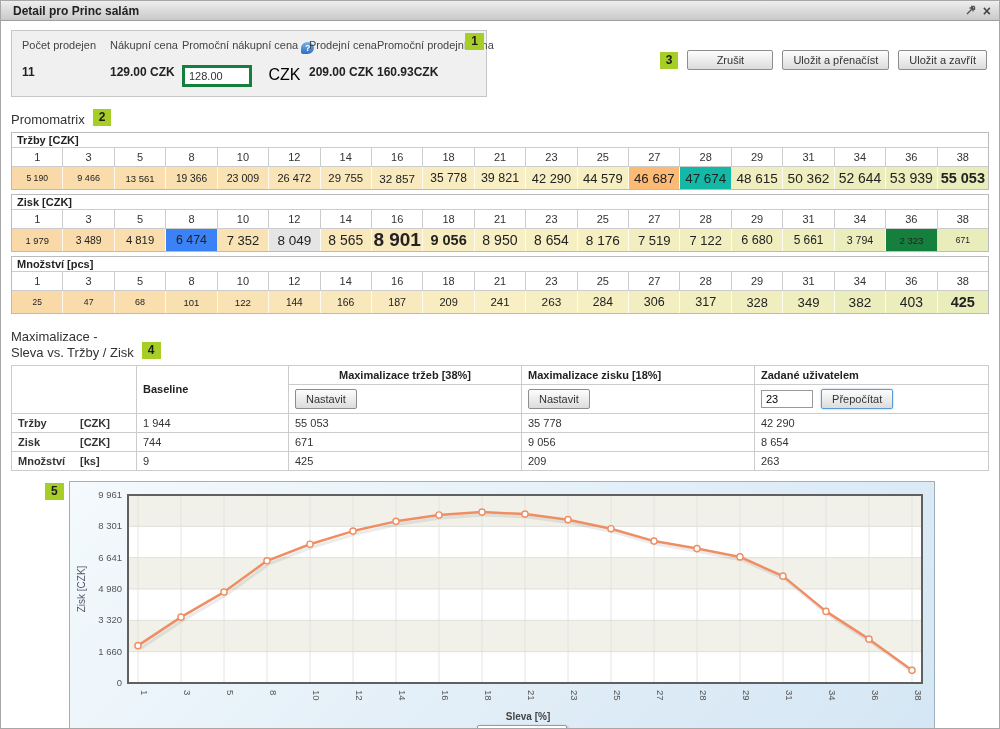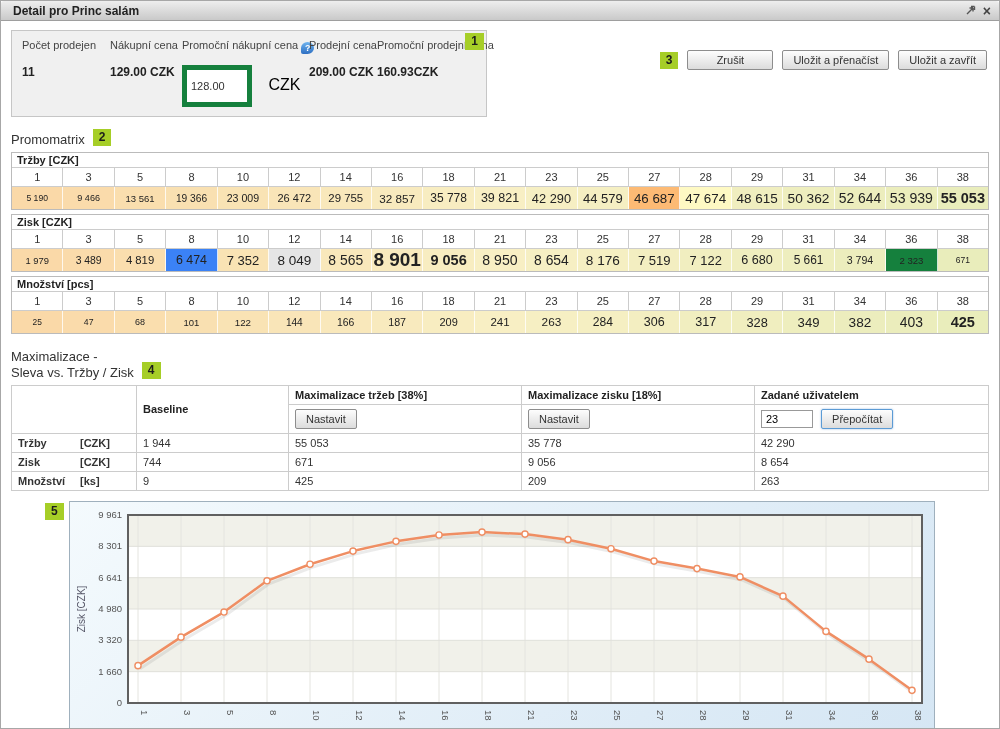--- a/index.html
+++ b/index.html
@@ -25,21 +25,21 @@
   
   .summary { position:relative; width:476px; background:#f0f0f0; border:1px solid #c6c6c6;
     padding:8px 10px 9px 10px; display:grid;
     grid-template-columns:88px 72px 127px 68px auto; grid-row-gap:11px; }
   .summary .lab { font-size:11px; color:#444; white-space:nowrap; }
   .summary .val { font-size:12px; font-weight:bold; color:#222; white-space:nowrap; }
   .summary .badge { position:absolute; top:2px; right:2px; }
   .help-icon { display:inline-block; width:13px; height:12px; border-radius:50% 50% 50% 2px;
     background:linear-gradient(#6fb4ef,#2e6fc2); color:#fff; font-size:9px; font-weight:bold;
     text-align:center; line-height:12px; vertical-align:-2px; margin-left:3px; }
-  .summary input { width:70px; font-size:11px; padding:10px 4px; border:5px solid #15803d;
+  .summary input { width:70px; font-size:11px; padding:2px 4px; border:3px solid #15803d;
     font-family:"Liberation Sans",sans-serif; color:#333; }
   .cur-suffix { font-size:16px; font-weight:normal; margin-left:12px; }
 
   
   .toolbar { position:absolute; top:29px; right:12px; display:flex; gap:9px; align-items:center; }
   .btn { font-size:11px; color:#333; padding:3px 10px; border:1px solid #8d8d8d;
     background:linear-gradient(#fdfdfd,#dcdcdc); border-radius:2px; cursor:pointer;
     font-family:"Liberation Sans",sans-serif; white-space:nowrap; }
   .btn-wide { min-width:86px; }
 
@@ -59,21 +59,21 @@
   .pm-values .pm-cell { height:22px; display:flex; align-items:center; justify-content:center;
     color:#222; border-right:1px solid rgba(255,255,255,.8); }
   .pm-row .pm-cell:last-child { border-right:none; }
 
   
   .max-table { width:100%; border-collapse:collapse; margin-top:2px; font-size:11px; }
   .max-table th, .max-table td { border:1px solid #ccc; text-align:left; vertical-align:middle; }
   .max-table th { font-weight:bold; color:#222; padding:3px 6px; }
   .max-table td { color:#333; padding:3px 6px; }
   .max-table .c1 { width:125px; } .max-table .c2 { width:152px; }
-  .max-table .c3 { width:233px; } .max-table .c4 { width:233px; }
+  .max-table .c3 { width:233px;text-align:center; } .max-table .c4 { width:233px; }
   .ctl-row td, .ctl-row th { padding:4px 6px; }
   .rn { display:inline-block; width:62px; font-weight:bold; }
   .ru { font-weight:bold; }
   .user-input { width:52px; font-size:11px; padding:2px 4px; border:1px solid #999;
     font-family:"Liberation Sans",sans-serif; }
   .btn-recalc { border:1px solid #5b9bd5; box-shadow:0 0 2px rgba(70,130,200,.6); margin-left:5px; }
 
   
   .chart-wrap { position:relative; margin-top:10px; }
   .chart-wrap > .badge { position:absolute; left:34px; top:2px; }
@@ -165,21 +165,21 @@
           <div class="pm-cell" style="background: rgb(249, 224, 177); font-size: 10.2px;">19&nbsp;366</div>
           <div class="pm-cell" style="background: rgb(249, 227, 180); font-size: 10.6px;">23&nbsp;009</div>
           <div class="pm-cell" style="background: rgb(249, 229, 184); font-size: 11px;">26&nbsp;472</div>
           <div class="pm-cell" style="background: rgb(249, 232, 187); font-size: 11.4px;">29&nbsp;755</div>
           <div class="pm-cell" style="background: rgb(248, 234, 190); font-size: 11.7px;">32&nbsp;857</div>
           <div class="pm-cell" style="background: rgb(248, 237, 193); font-size: 12px;">35&nbsp;778</div>
           <div class="pm-cell" style="background: rgb(248, 239, 196); font-size: 12.5px; text-align: right;">39&nbsp;821</div>
           <div class="pm-cell" style="background: rgb(246, 239, 195); font-size: 12.8px;">42&nbsp;290</div>
           <div class="pm-cell" style="background: rgb(245, 239, 194); font-size: 13px;">44&nbsp;579</div>
           <div class="pm-cell" style="background: #fdba74; font-size: 13.3px;">46&nbsp;687</div>
-          <div class="pm-cell" style="background: #fef9c3; font-size: 13.4px;">47&nbsp;674</div>
+          <div class="pm-cell" style="background: #14b8a6; font-size: 13.4px;">47&nbsp;674</div>
           <div class="pm-cell" style="background: rgb(240, 238, 191); font-size: 13.5px;">48&nbsp;615</div>
           <div class="pm-cell" style="background: rgb(238, 238, 190); font-size: 13.7px;">50&nbsp;362</div>
           <div class="pm-cell" style="background: rgb(236, 237, 189); font-size: 13.9px;">52&nbsp;644</div>
           <div class="pm-cell" style="background: rgb(235, 237, 188); font-size: 14.1px;">53&nbsp;939</div>
           <div class="pm-cell" style="background: rgb(233, 237, 187); font-weight: bold; font-size: 14.5px;">55&nbsp;053</div>
         </div>
       </div>
       <div class="pm-table">
         <div class="pm-title">Zisk [CZK]</div>
         <div class="pm-row pm-ticks">

